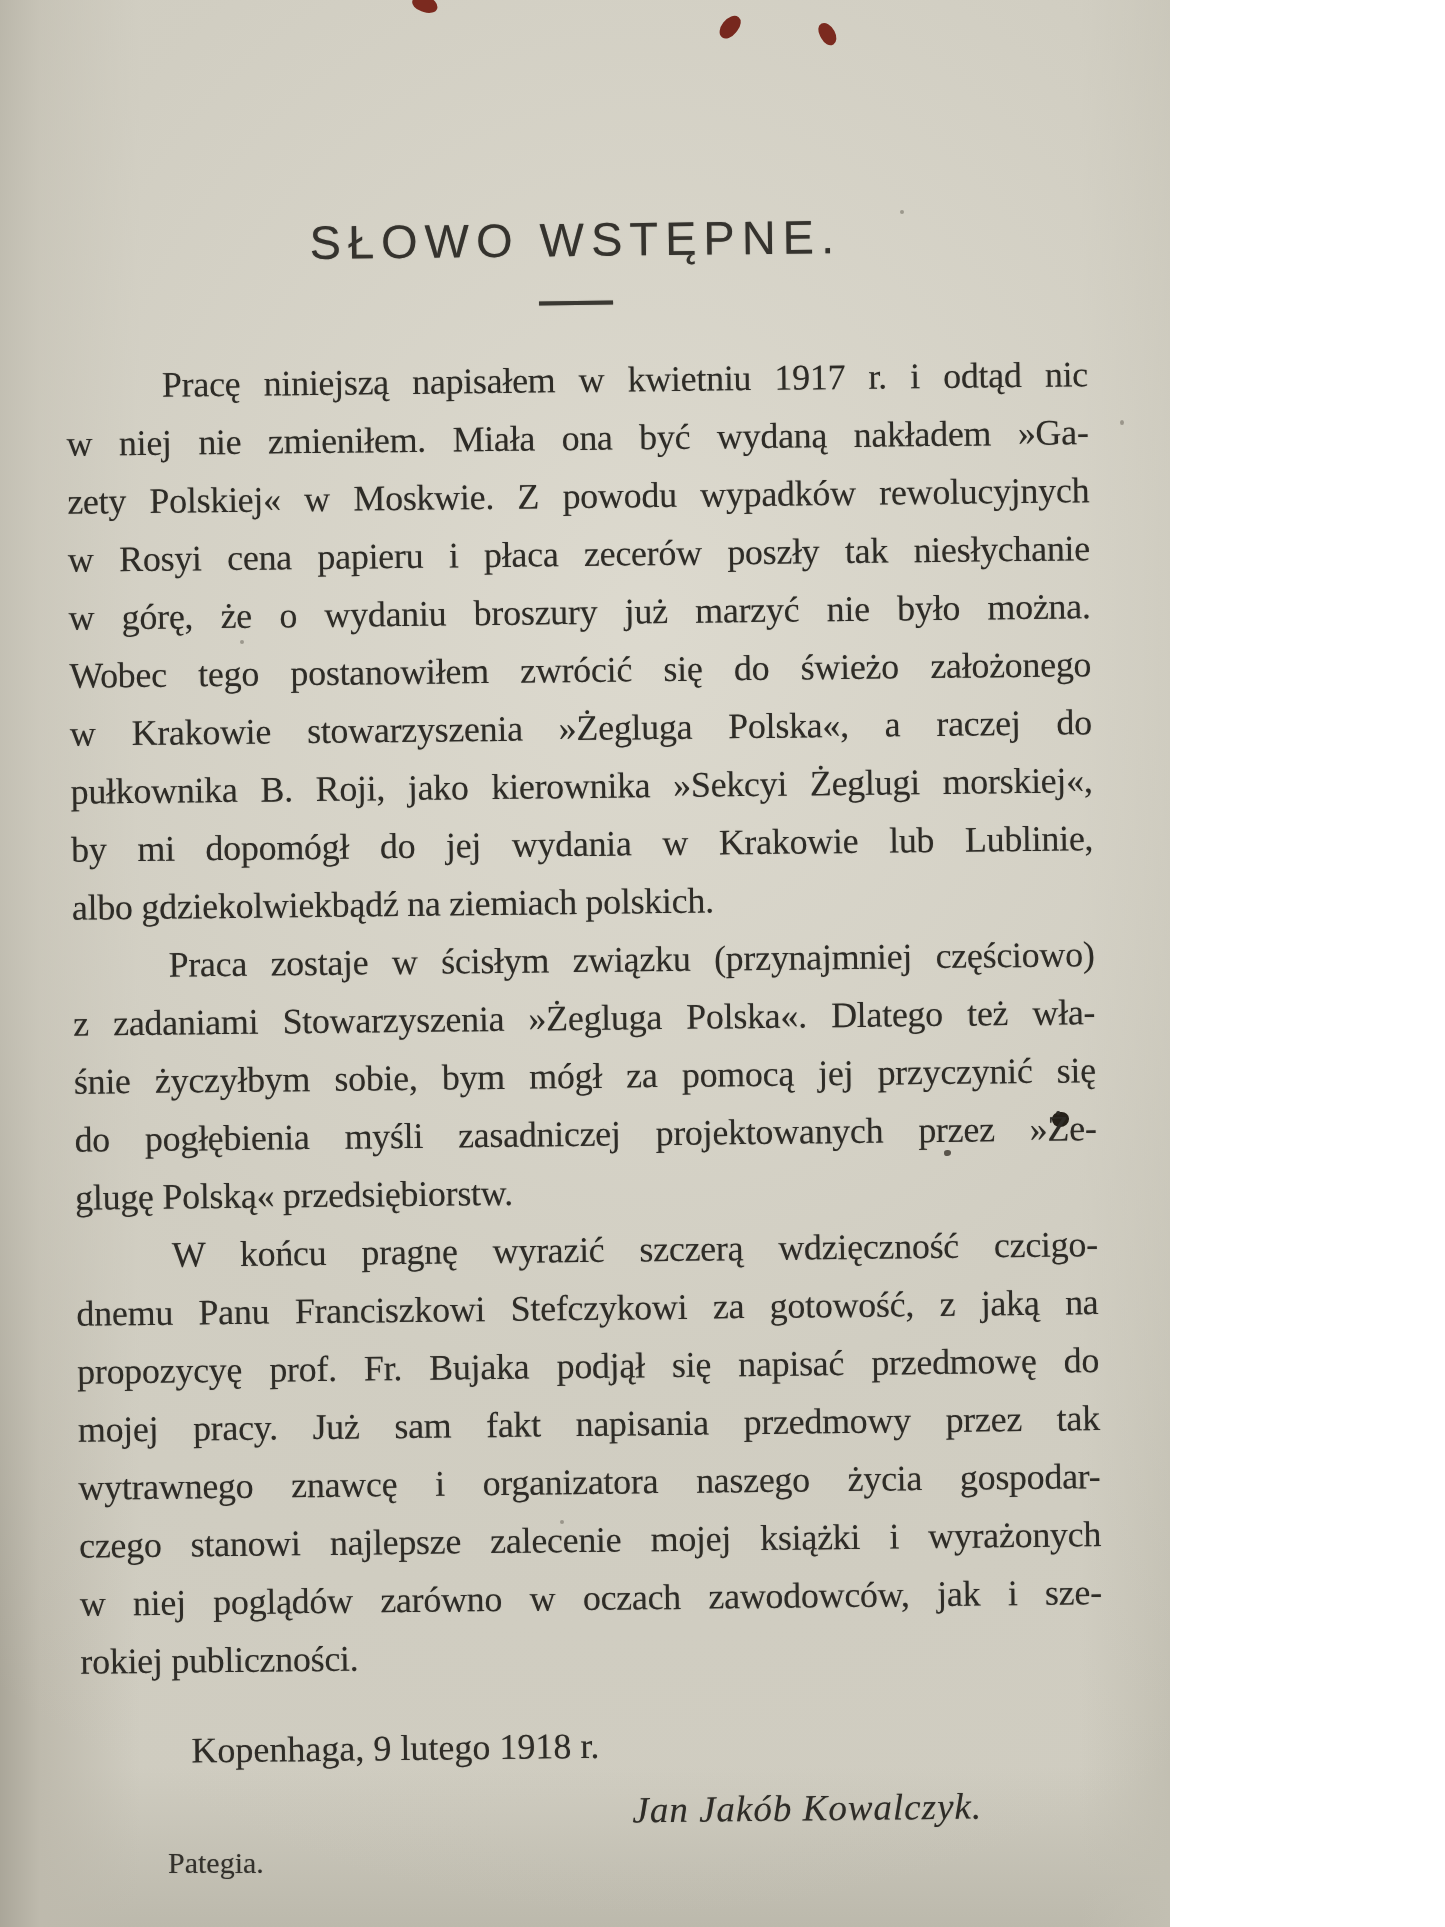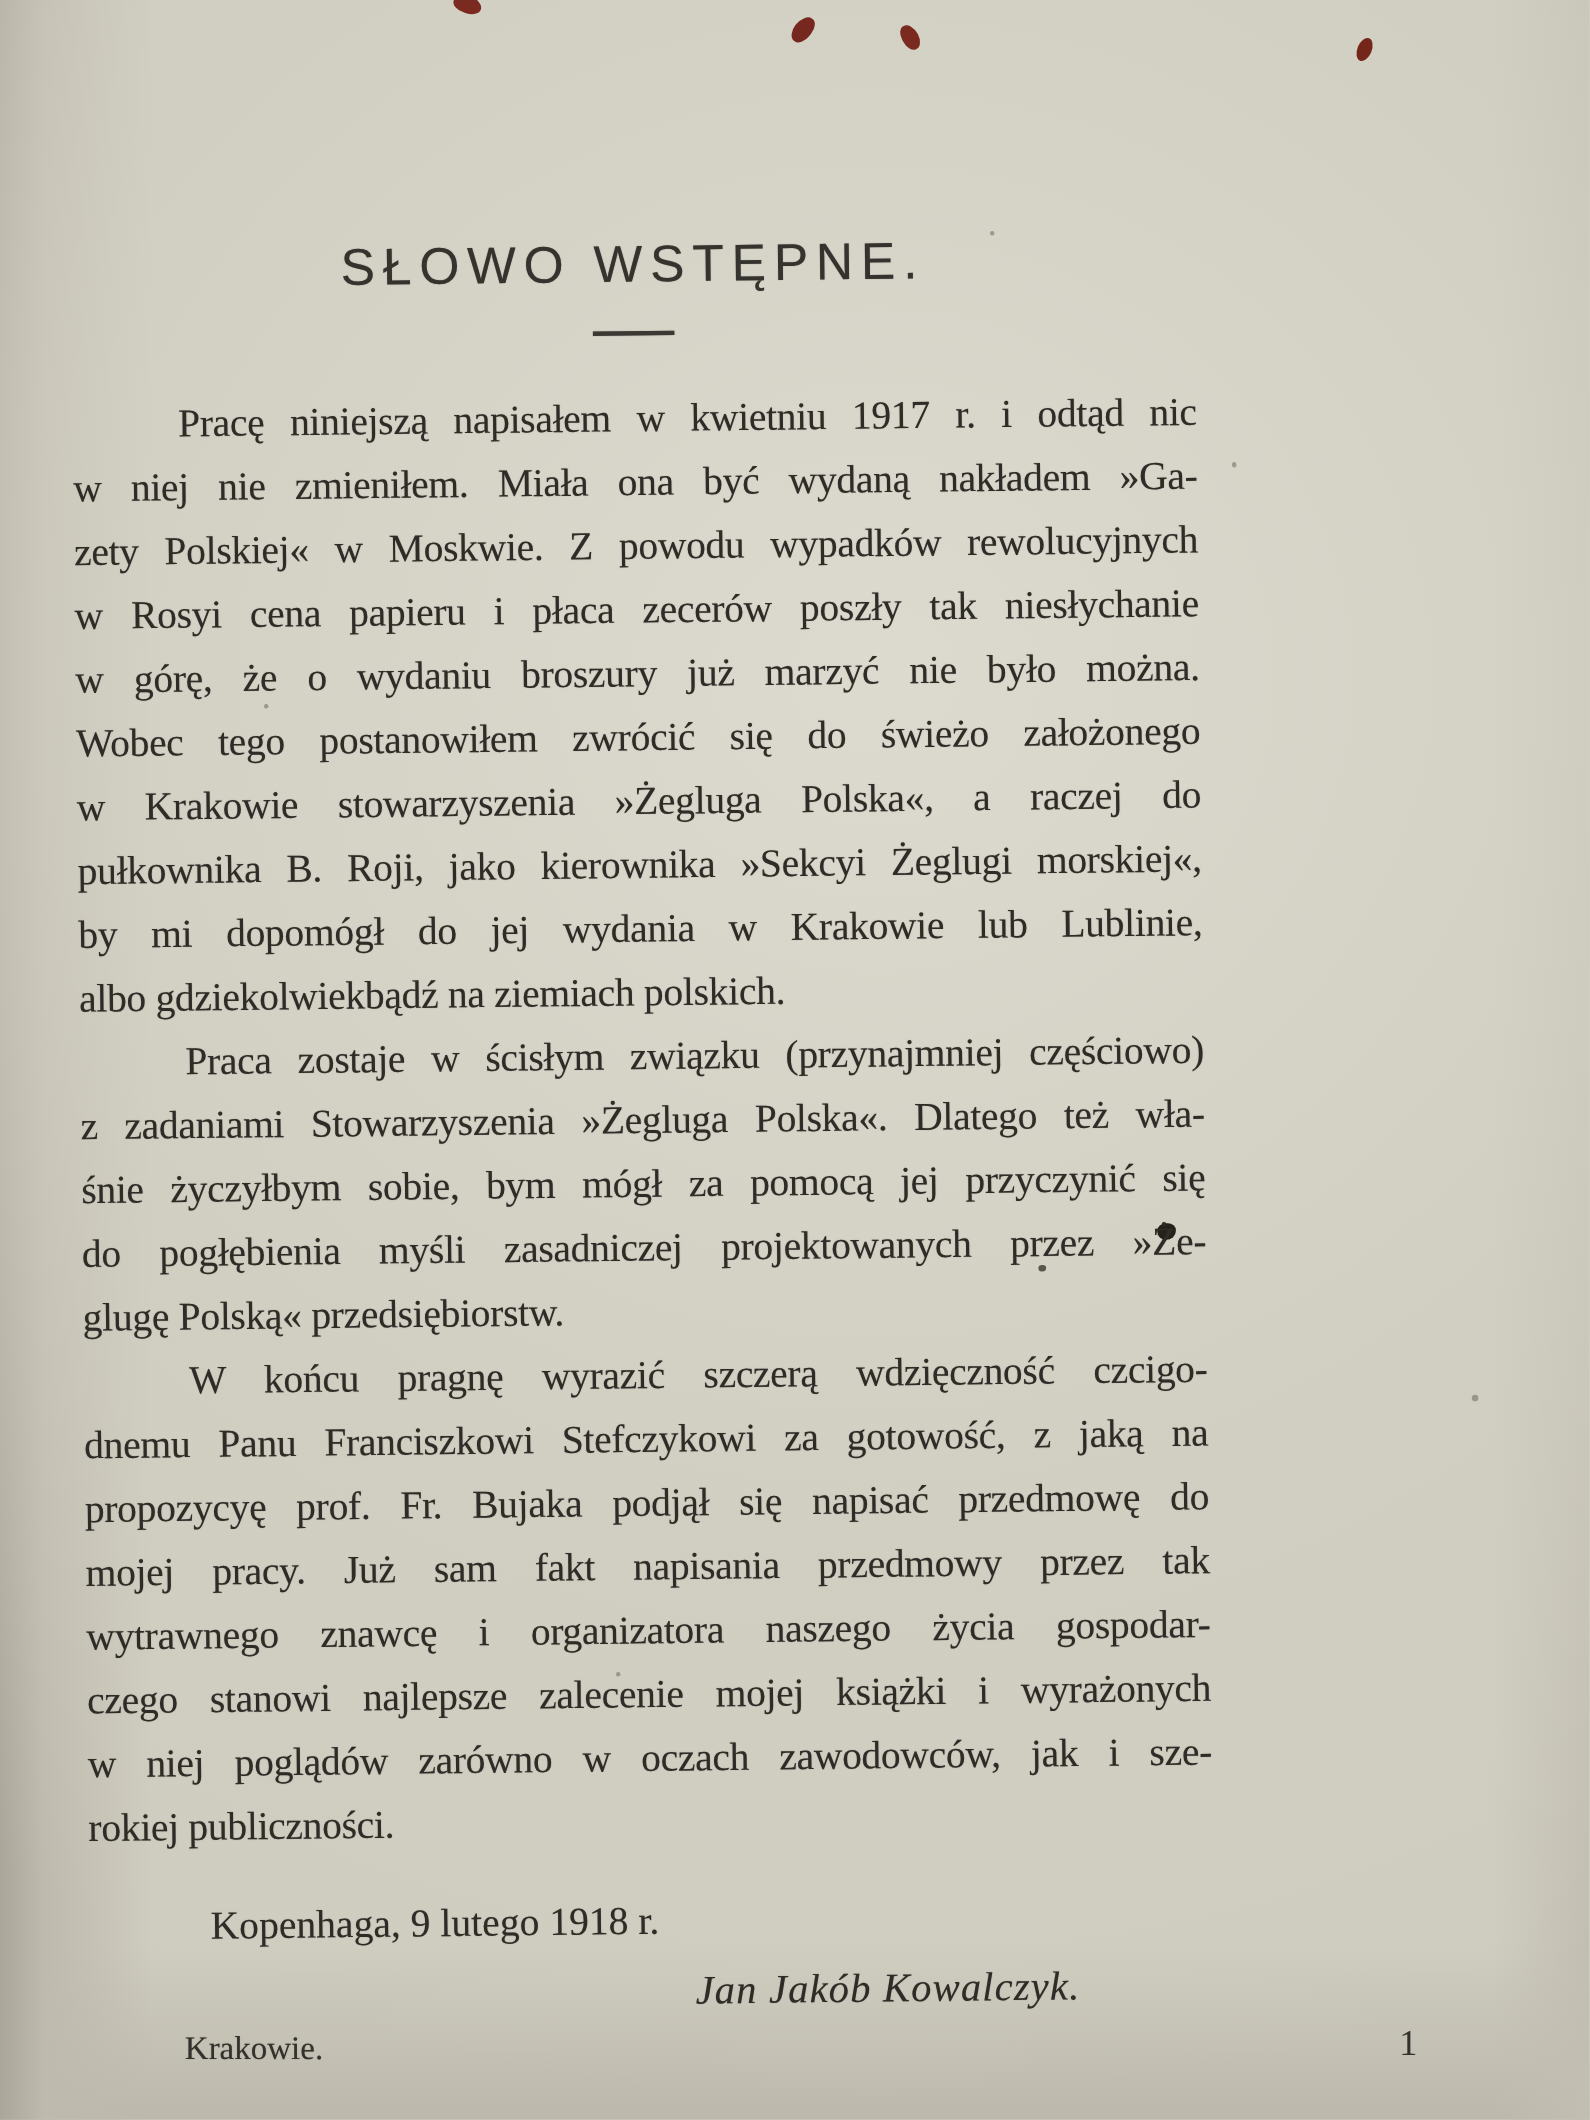--- a/index.html
+++ b/index.html
@@ -1,21 +1,21 @@
 <!DOCTYPE html>
 <html><head>
 <meta charset="utf-8">
 <style>
   html,body{margin:0;padding:0;}
   body{
     width:1445px;height:1927px;overflow:hidden;
     font-family:"Liberation Serif", serif;
   }
   .page{
-    position:relative;width:1445px;height:1927px;overflow:hidden;
+    position:relative;width:1170px;height:1927px;overflow:hidden;
     background:
       radial-gradient(ellipse 130% 90% at 55% 32%, rgba(222,219,208,.9) 0%, rgba(210,207,195,.6) 45%, rgba(0,0,0,0) 75%),
       linear-gradient(90deg, #aaa699 0px, #beBAad 40px, rgba(205,202,190,0) 140px),
       linear-gradient(270deg, #c2bfb2 0px, rgba(205,202,190,0) 90px),
       linear-gradient(0deg, #bcb9ac 0px, rgba(205,202,190,0) 160px),
       #cfccc0;
   }
   
   .speck{position:absolute;border-radius:50%;background:#6d675c;opacity:.55;}
   .stain{position:absolute;}
@@ -122,16 +122,16 @@
           <div class="line">wytrawnego znawcę i organizatora naszego życia gospodar-</div>
           <div class="line">czego stanowi najlepsze zalecenie mojej książki i wyrażonych</div>
           <div class="line">w niej poglądów zarówno w oczach zawodowców, jak i sze-</div>
           <div class="line last">rokiej publiczności.</div>
         </div>
       </div>
     <div class="dateline">Kopenhaga, 9 lutego 1918 r.</div>
     <div class="signature">Jan Jakób Kowalczyk.</div>
   </div>
 
-  <div class="catchword">Krakowie.</div>
+  <div class="catchword">Pategia.</div>
   <div class="pagenum">1</div>
 
 </div>
 
 </body></html>

